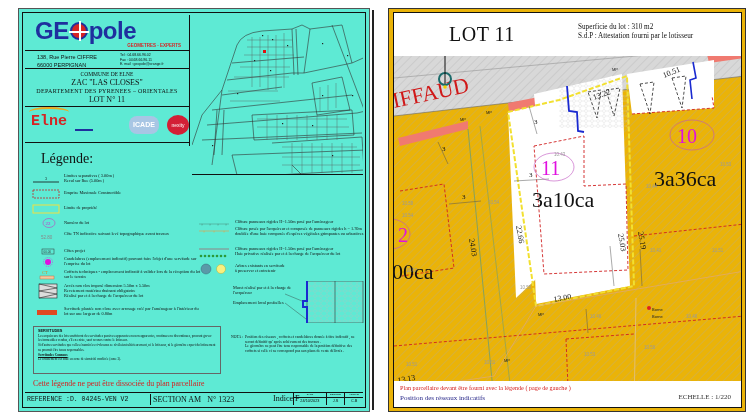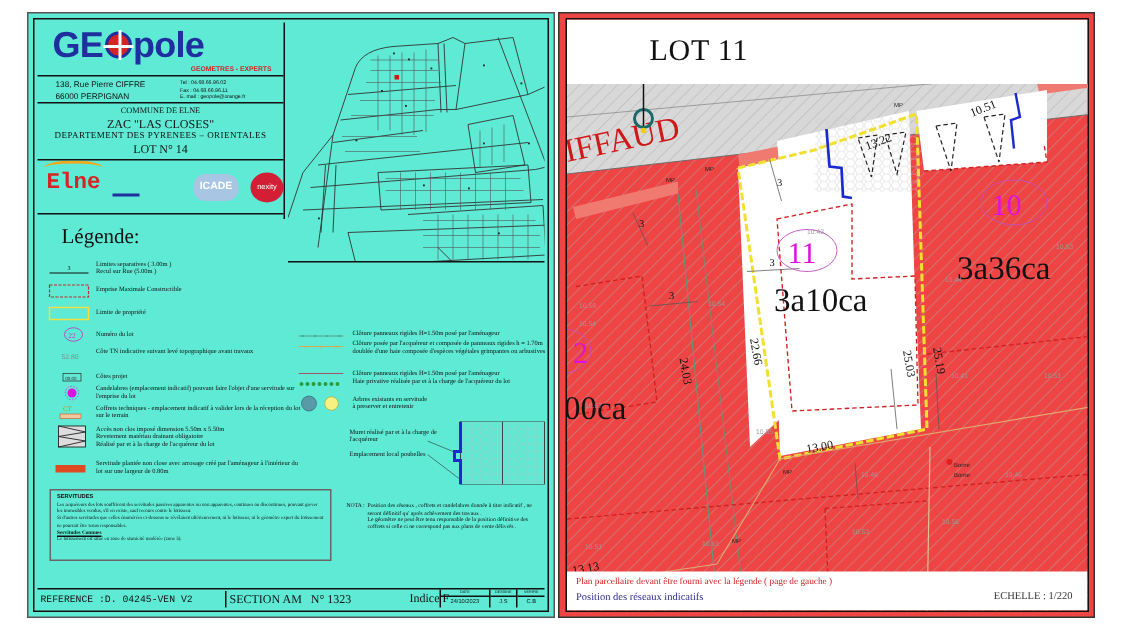--- a/index.html
+++ b/index.html
@@ -1,21 +1,21 @@
 <!DOCTYPE html>
 <html><head>
 <meta charset="utf-8">
 <style>
   * { box-sizing: border-box; margin: 0; padding: 0; }
   html, body { width: 750px; height: 420px; background: #ffffff; overflow: hidden; }
   body { font-family: "Liberation Serif", serif; color: #111; position: relative; }
 
   .page-left { position: absolute; left: 18px; top: 8px; width: 352px; height: 404px; border: 1px solid #555; background: #5eead4; }
   .page-left-inner { position: absolute; left: 3px; top: 3px; right: 3px; bottom: 3px; border: 1.5px solid #111; }
-  .page-right { position: absolute; left: 372px; top: 8px; width: 358px; height: 404px; border: 1px solid #333; background: #ef4444; }
+  .page-right { position: absolute; left: 388px; top: 8px; width: 358px; height: 404px; border: 1px solid #333; background: #eab308; }
   .page-right-inner { position: absolute; left: 4px; top: 3px; right: 3px; bottom: 3px; border: 1.5px solid #111; overflow: hidden; }
   .right-shadow { position: absolute; left: 372px; top: 10px; width: 2px; height: 400px; background: #222; }
 
   
   .title-block { position: absolute; left: 2px; top: 2px; width: 165px; height: 131px; border-right: 1.5px solid #111; }
   .logo-row { height: 36px; border-bottom: 1px solid #111; position: relative; }
   .logo { position: absolute; left: 10px; top: 2px; font-family: "Liberation Sans", sans-serif; font-weight: bold; font-size: 24px; color: #1f2f9e; letter-spacing: -0.5px; }
   .logo .o { display: inline-block; width: 18px; height: 18px; border-radius: 50%; background: #d52424; border: 2px solid #1f2f9e; vertical-align: -1px; position: relative; margin: 0 1px; }
   .logo .o::before { content: ""; position: absolute; left: 7px; top: -3px; width: 2px; height: 20px; background: #fff; }
   .logo .o::after { content: ""; position: absolute; left: -3px; top: 7px; width: 20px; height: 2px; background: #fff; }
@@ -93,21 +93,21 @@
         <div class="contact">
           <div>Tel : 04.68.66.96.02</div>
           <div>Fax : 04.68.66.96.11</div>
           <div>E. mail : geopole@orange.fr</div>
         </div>
       </div>
       <div class="commune-row">
         <div class="l1">COMMUNE DE ELNE</div>
         <div class="l2">ZAC "LAS CLOSES"</div>
         <div class="l3">DEPARTEMENT DES PYRENEES  –  ORIENTALES</div>
-        <div class="l4">LOT  N° 14</div>
+        <div class="l4">LOT  N° 11</div>
       </div>
       <div class="partners-row">
         <div class="p-elne">Elne</div>
         <div class="p-elne-line"></div>
         <div class="p-icade">ICADE</div>
         <div class="p-nexity">nexity</div>
       </div>
     </div>
 
     <div class="location-map">
@@ -291,20 +291,21 @@
       <div class="serv-p">Le lotissement est situé en zone de sismicité modérée (zone 3).</div>
     </div>
 
     <div class="nota">
       <span class="k">NOTA :</span>
       <div class="v">Position des réseaux , coffrets et candelabres donnée à titre indicatif , ne seront définitif qu' après achèvement des travaux .</div>
       <div class="v">Le géomètre ne peut être tenu responsable de la position définitive des coffrets si celle ci ne correspond pas aux plans de vente délivrés .</div>
     </div>
 
     <div class="warning">
+      <div>Cette légende ne peut être dissociée du plan parcellaire</div>
     </div>
 
     <div class="footer-bar">
       <div class="f-ref">REFERENCE :D. 04245-VEN V2</div>
       <div class="f-section"><span>SECTION  AM</span>&nbsp;&nbsp;&nbsp;<span>N° 1323</span></div>
       <div class="f-indice">Indice F</div>
       <div class="f-meta">
         <div class="f-cell date">
             <div class="h">DATE</div>
             <div class="v">24/10/2023</div>
@@ -320,20 +321,24 @@
       </div>
     </div>
   </div>
 </div>
 
 <div class="right-shadow"></div>
 <div class="page-right">
   <div class="page-right-inner">
     <div class="lot-header">
       <div class="lot-title">LOT  11</div>
+      <div class="lot-area">
+        <div>Superficie  du lot : 310 m2</div>
+        <div>S.d.P : Attestation fourni par le lotisseur</div>
+      </div>
     </div>
 
     <div class="plan">
       <svg width="351" height="355" viewBox="0 0 351 355">
         <defs>
           <pattern id="hatch" width="6" height="6" patternUnits="userSpaceOnUse" patternTransform="rotate(45)">
             <line x1="0" y1="0" x2="0" y2="6" stroke="#aaa" stroke-width="0.6"></line>
           </pattern>
           <pattern id="hex2" width="6" height="5" patternUnits="userSpaceOnUse">
             <path d="M1.5,0 L4.5,0 L6,2.5 L4.5,5 L1.5,5 L0,2.5 Z" fill="none" stroke="#ccc" stroke-width="0.3"></path>

